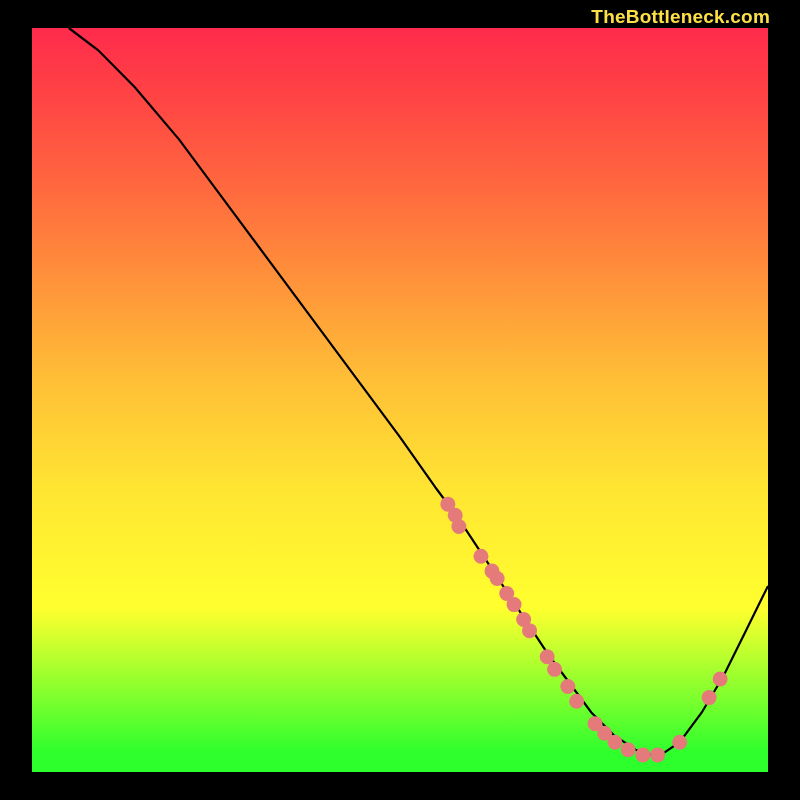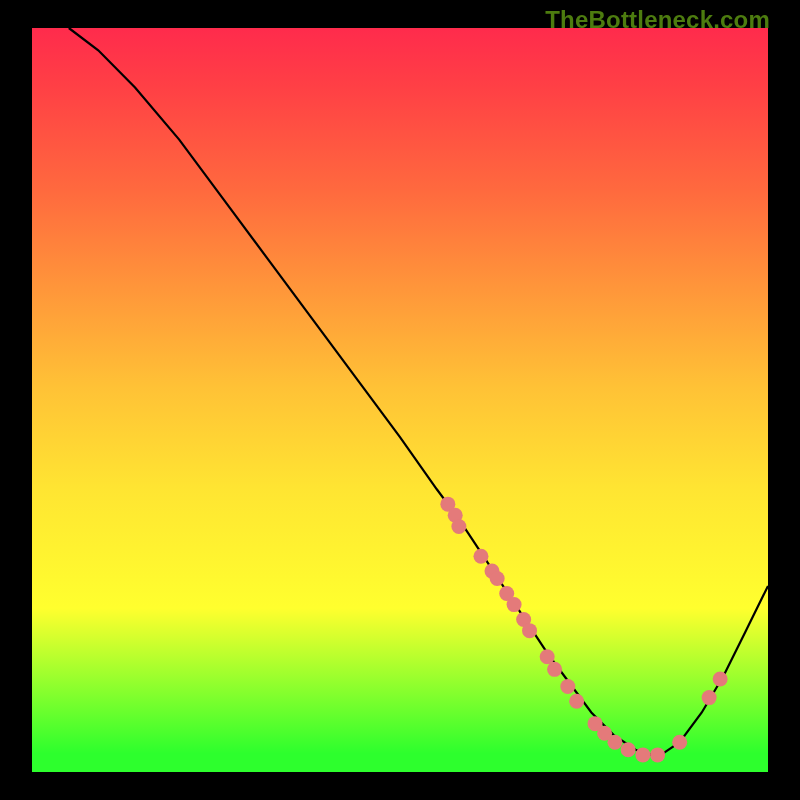--- a/index.html
+++ b/index.html
@@ -25,23 +25,23 @@
       #ffe532 62%,
       #ffff2e 78%,
       #2dff2d 97.5%,
       #2dff2d 100%);
   }
   .watermark {
     position: absolute;
     top: 6px;
     right: 30px;
     font-family: Arial, Helvetica, sans-serif;
-    font-size: 24px;
+    font-size: 19px;
     font-weight: 600;
-    color: #4d7c0f;
+    color: #fde047;
     letter-spacing: 0.2px;
   }
   svg.plot {
     position: absolute;
     left: 0;
     top: 0;
     width: 736px;
     height: 744px;
     overflow: visible;
   }

